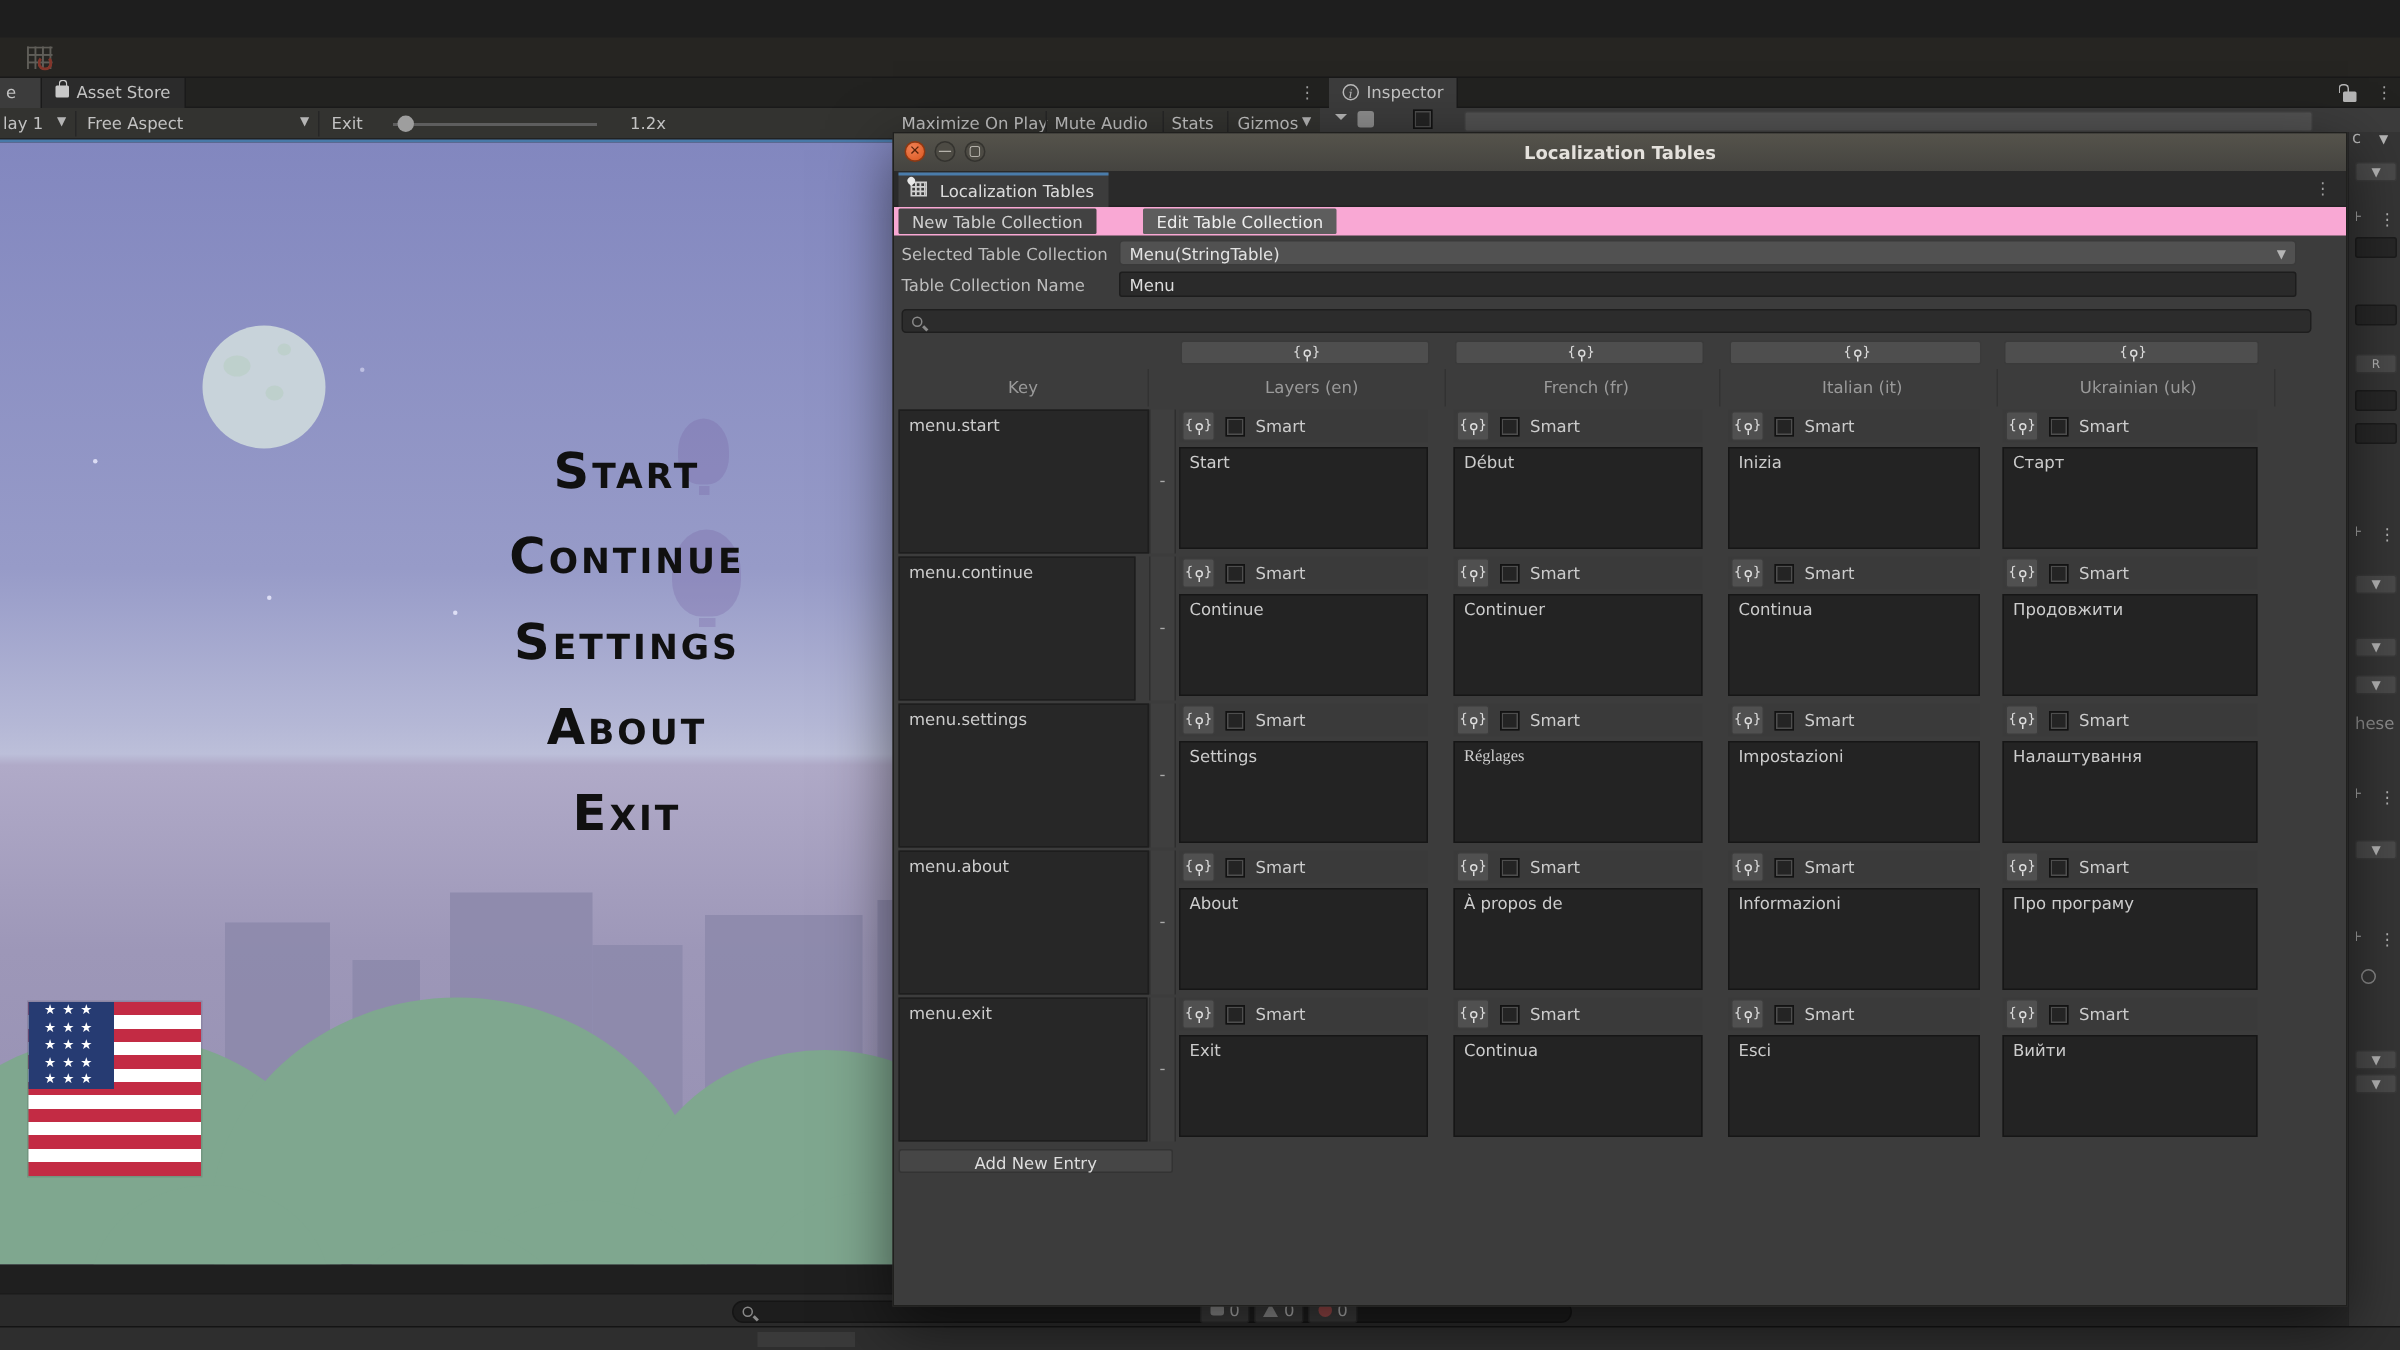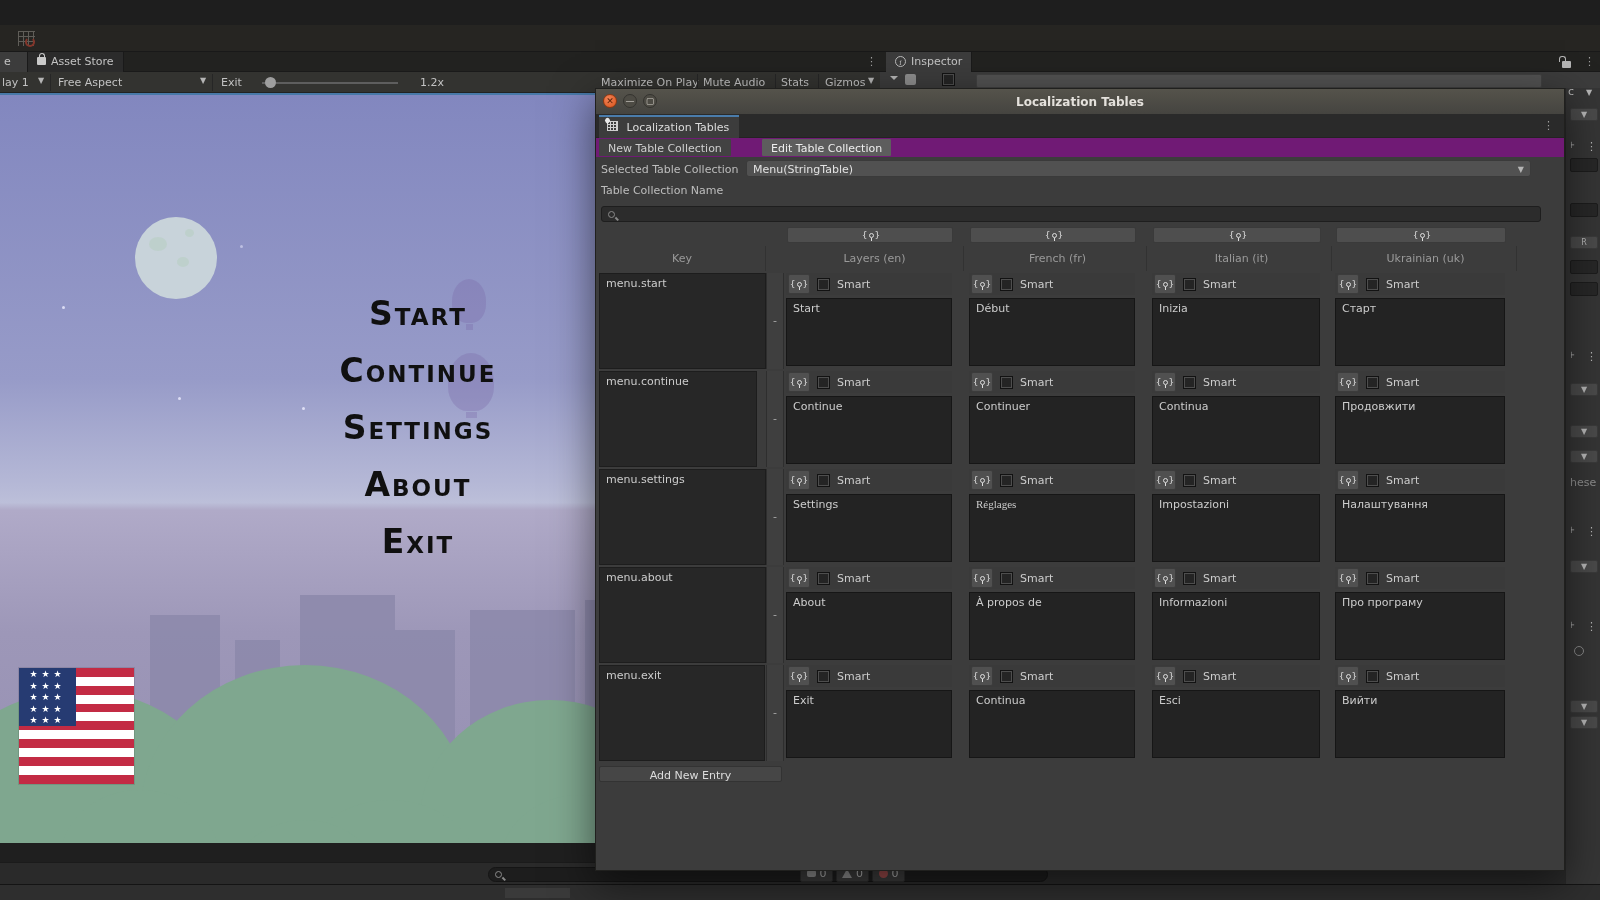--- a/index.html
+++ b/index.html
@@ -100,21 +100,21 @@
   
   .win { left:595px; top:88px; width:970px; height:783px; background:#3c3c3c; box-shadow:0 12px 40px rgba(0,0,0,.55); border:1px solid #20201e; }
   .win-titlebar { position:absolute; left:0; top:0; width:100%; height:25px; background:linear-gradient(#55534b,#454440); display:flex; align-items:center; }
   .win-title { position:absolute; width:100%; text-align:center; font-weight:bold; font-size:12px; color:#e4e1dc; }
   .wbtn { position:absolute; top:5px; width:14px; height:14px; border-radius:50%; background:#4d4b44; border:1px solid #34332f; color:#cfccc5; font-size:9px; line-height:12px; text-align:center; z-index:2;}
   .wbtn.close { background:radial-gradient(circle at 35% 30%, #f08054, #da571f); border-color:#8e3812; color:#58230a; font-weight:bold; }
   .win-tabstrip { position:absolute; left:0; top:25px; width:100%; height:24px; background:#2a2a2a; border-bottom:1px solid #232323;}
   .win-tab { position:absolute; left:3px; top:1px; height:23px; padding:4px 10px 0 8px; background:#3c3c3c; border-top:2px solid #4a7cab; color:#dcdcdc; }
   .tabicon { display:inline-block; position:relative; width:11px; height:10px; margin-right:5px; border:1px solid #cfcfcf; background:linear-gradient(#cfcfcf 1px,transparent 1px) 0 2px/11px 3px, linear-gradient(90deg,#cfcfcf 1px,transparent 1px) 2px 0/3px 10px; }
   .tabicon::before { content:''; position:absolute; left:-3px; top:-4px; width:5px; height:5px; background:#e8e8e8; border-radius:50% 50% 50% 0; transform:rotate(-45deg); }
-  .win-btnrow { position:absolute; left:0; top:49px; width:100%; height:19px; background:#701a75; }
+  .win-btnrow { position:absolute; left:0; top:49px; width:100%; height:19px; background:#f9a8d4; }
   .wbtn2 { position:absolute; top:1px; height:17px; padding:3px 9px 0; background:#424242; color:#cfcfcf; border-radius:1px; }
   .wbtn2.active { background:#5d5d5d; color:#eeeeee; }
   .flabel { position:absolute; color:#bdbdbd; }
   .wdrop { position:absolute; height:17px; background:#515151; border:1px solid #3a3a3a; border-radius:3px; color:#e2e2e2; padding:2px 6px 0; }
   .wdrop .arrow { position:absolute; right:6px; top:4px; }
   .winput { position:absolute; height:17px; background:#2a2a2a; border:1px solid #1d1d1d; border-radius:2px; color:#dddddd; padding:2px 6px 0; }
   .wsearch { position:absolute; left:5px; top:117px; width:940px; height:16px; background:#2c2c2c; border:1px solid #1e1e1e; border-radius:3px; }
   .colhead-strip { position:absolute; height:16px; background:#4e4e4e; border:1px solid #3a3a3a; border-radius:2px; display:flex; align-items:center; justify-content:center; }
   .collabel { position:absolute; top:157px; height:25px; color:#9a9a9a; text-align:center; line-height:25px; border-right:1px solid #323232;}
   .keycell { position:absolute; background:#272727; border:1px solid #1d1d1d; color:#cccccc; padding:3px 6px; }
@@ -318,20 +318,23 @@
     <div class="win-btnrow">
       <span class="wbtn2" style="left:3px;">New Table Collection</span>
       <span class="wbtn2 active" style="left:131px;margin-left:35px;">Edit Table Collection</span>
     </div>
     <span class="flabel" style="left:5px; top:74px;">Selected Table Collection</span>
     <div class="wdrop" style="left:150px; top:71px; width:785px;">
       <span>Menu(StringTable)</span>
       <span class="arrow">▼</span>
     </div>
     <span class="flabel" style="left:5px; top:95px;">Table Collection Name</span>
+    <div class="winput" style="left:150px; top:92px; width:785px;">
+      <span>Menu</span>
+    </div>
     <div class="wsearch">
         <span class="mag" style="left:6px; top:4px;"></span>
       </div>
 
     <div id="loc-table">
         <div class="collabel" style="left: 3px; top: 157px; width: 167px;">Key</div>
         <div class="colhead-strip" style="left: 191px; top: 138px; width: 166px;">
           <span class="pinchip" style="background:transparent;border:none;">{<span class="pin"></span>}</span>
         </div>
         <div class="collabel" style="left: 190px; top: 157px; width: 178px;">Layers (en)</div>

